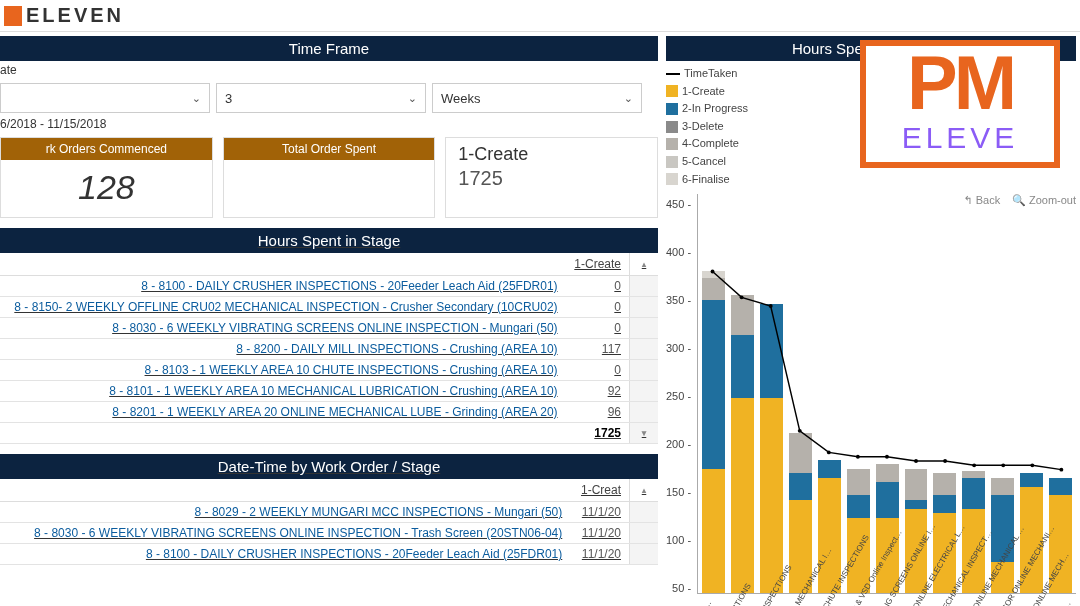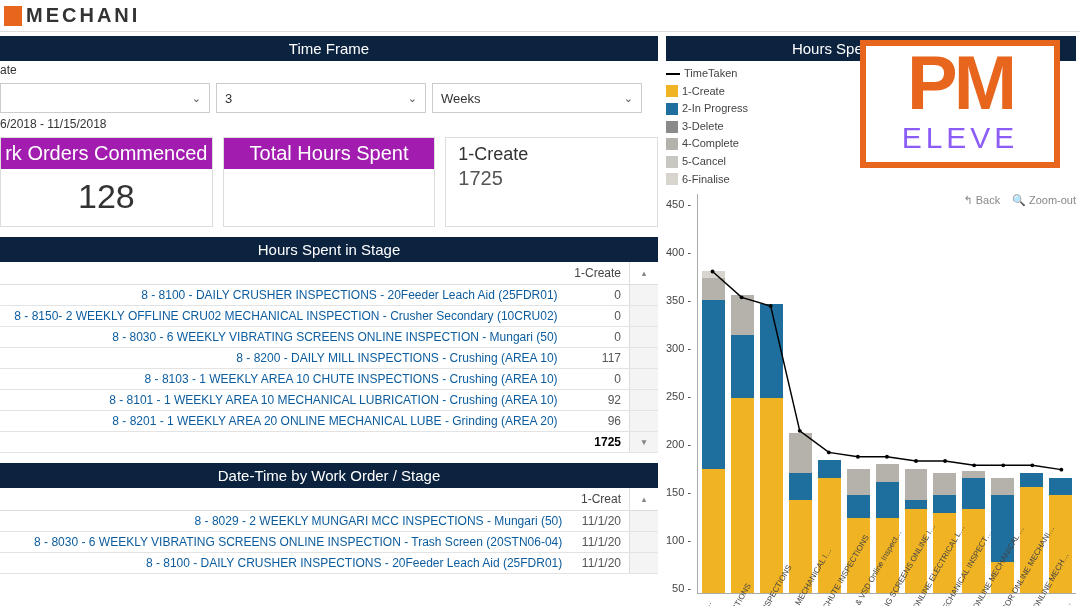--- a/index.html
+++ b/index.html
@@ -11,25 +11,25 @@
 .left-col { width: 680px; overflow: hidden; }
 .right-col { flex: 1; padding-right: 4px; }
 .section-hdr { background: #0c2340; color: #fff; text-align: center; font-size: 15px; padding: 4px 0; font-weight: 400; }
 .tf-row1 { display: flex; gap: 6px; margin: 4px 0; padding-left: 0; }
 .tf-cell { border: 1px solid #ccc; height: 30px; display: flex; align-items: center; justify-content: space-between; padding: 0 8px; background: #fff; }
 .tf-dd { width: 210px; }
 .tf-static { font-size: 12px; color: #333; margin: 2px 0 6px 0; }
 .chev { font-size: 11px; color: #555; }
 .card-row { display: flex; gap: 10px; }
 .card { flex: 1; border: 1px solid #ddd; }
-.card-hdr { background: #a21caf; color: #fff; text-align: center; font-size: 20px; padding: 4px 0; font-weight: 400; white-space: nowrap; overflow:hidden;}
-.card-val { font-size: 34px; font-weight: 300; text-align: center; padding: 8px 0 10px 0; color: #333; }
+.card-hdr { background: #a16207; color: #fff; text-align: center; font-size: 12px; padding: 4px 0; font-weight: 400; white-space: nowrap; overflow:hidden;}
+.card-val { font-size: 34px; font-weight: 300; text-align: center; padding: 8px 0 10px 0; color: #333; font-style: italic; }
 .card-sub-lbl { font-size: 18px; font-weight: 400; color: #333; text-align: left; padding-left:12px; margin-top:6px; }
 .card-sub-val { font-size: 20px; font-weight: 300; color: #555; text-align: left; padding:2px 0 10px 12px; }
-.tbl-wrap { margin-top: 10px; }
+.tbl-wrap { margin-top: 10px; text-decoration: underline; }
 .tbl { width: 100%; border-collapse: collapse; font-size: 12px; }
 .tbl th { background: #fff; text-align: right; font-weight: 400; padding: 4px 8px; border-bottom: 1px solid #ddd; color: #444;}
 .tbl td { border-bottom: 1px solid #e3e3e3; padding: 3px 8px; color: #555; }
 .tbl td.num { text-align: right; }
 .tbl tr.link td:first-child { color: #0b5c9e; text-align: right; }
 .tbl tr.total td { font-weight: 700; color:#000; }
 .scroll-gutter { width: 14px; background: #f4f4f4; border-left:1px solid #ddd; }
 .scroll-up { width:12px; height:12px; font-size:9px; color:#888; display:flex;align-items:center;justify-content:center;}
 .legend { font-size: 11px; color: #444; line-height: 1.6; margin:4px 0 6px 0; }
 .lg-row { display: flex; align-items: center; gap: 4px; }
@@ -47,21 +47,21 @@
 .watermark { position:absolute; top:40px; left:860px; width:200px; height:128px; background:#fff; border:6px solid #e8651e; display:flex; flex-direction:column; align-items:center; justify-content:center; z-index:10;}
 .watermark .pm { font-size:76px; font-weight:700; color:#e8651e; line-height:0.8; letter-spacing:-4px;}
 .watermark .el { font-size:30px; font-weight:400; color:#8b5cf6; letter-spacing:4px; margin-top:8px;}
 .cutoff { overflow:hidden; }
 </style>
 </head>
 <body>
 
 <div class="logo-bar">
   <div class="logo-mark"></div>
-  <div class="logo-text">MECHANI</div>
+  <div class="logo-text">ELEVEN</div>
 </div>
 
 <div class="layout">
   <div class="left-col">
 
     <div class="section-hdr">Time Frame</div>
 
     <div class="tf-static cutoff">ate</div>
 
     <div class="tf-row1">
@@ -80,21 +80,21 @@
     </div>
 
     <div class="tf-static">6/2018 - 11/15/2018</div>
 
     <div class="card-row">
       <div class="card">
         <div class="card-hdr">rk Orders Commenced</div>
         <div class="card-val">128</div>
       </div>
       <div class="card">
-        <div class="card-hdr">Total Hours Spent</div>
+        <div class="card-hdr">Total Order Spent</div>
       </div>
       <div class="card">
         <div class="card-sub-lbl">1-Create</div>
         <div class="card-sub-val">1725</div>
       </div>
     </div>
 
     <div class="tbl-wrap">
       <div class="section-hdr">Hours Spent in Stage</div>
       <table class="tbl">

